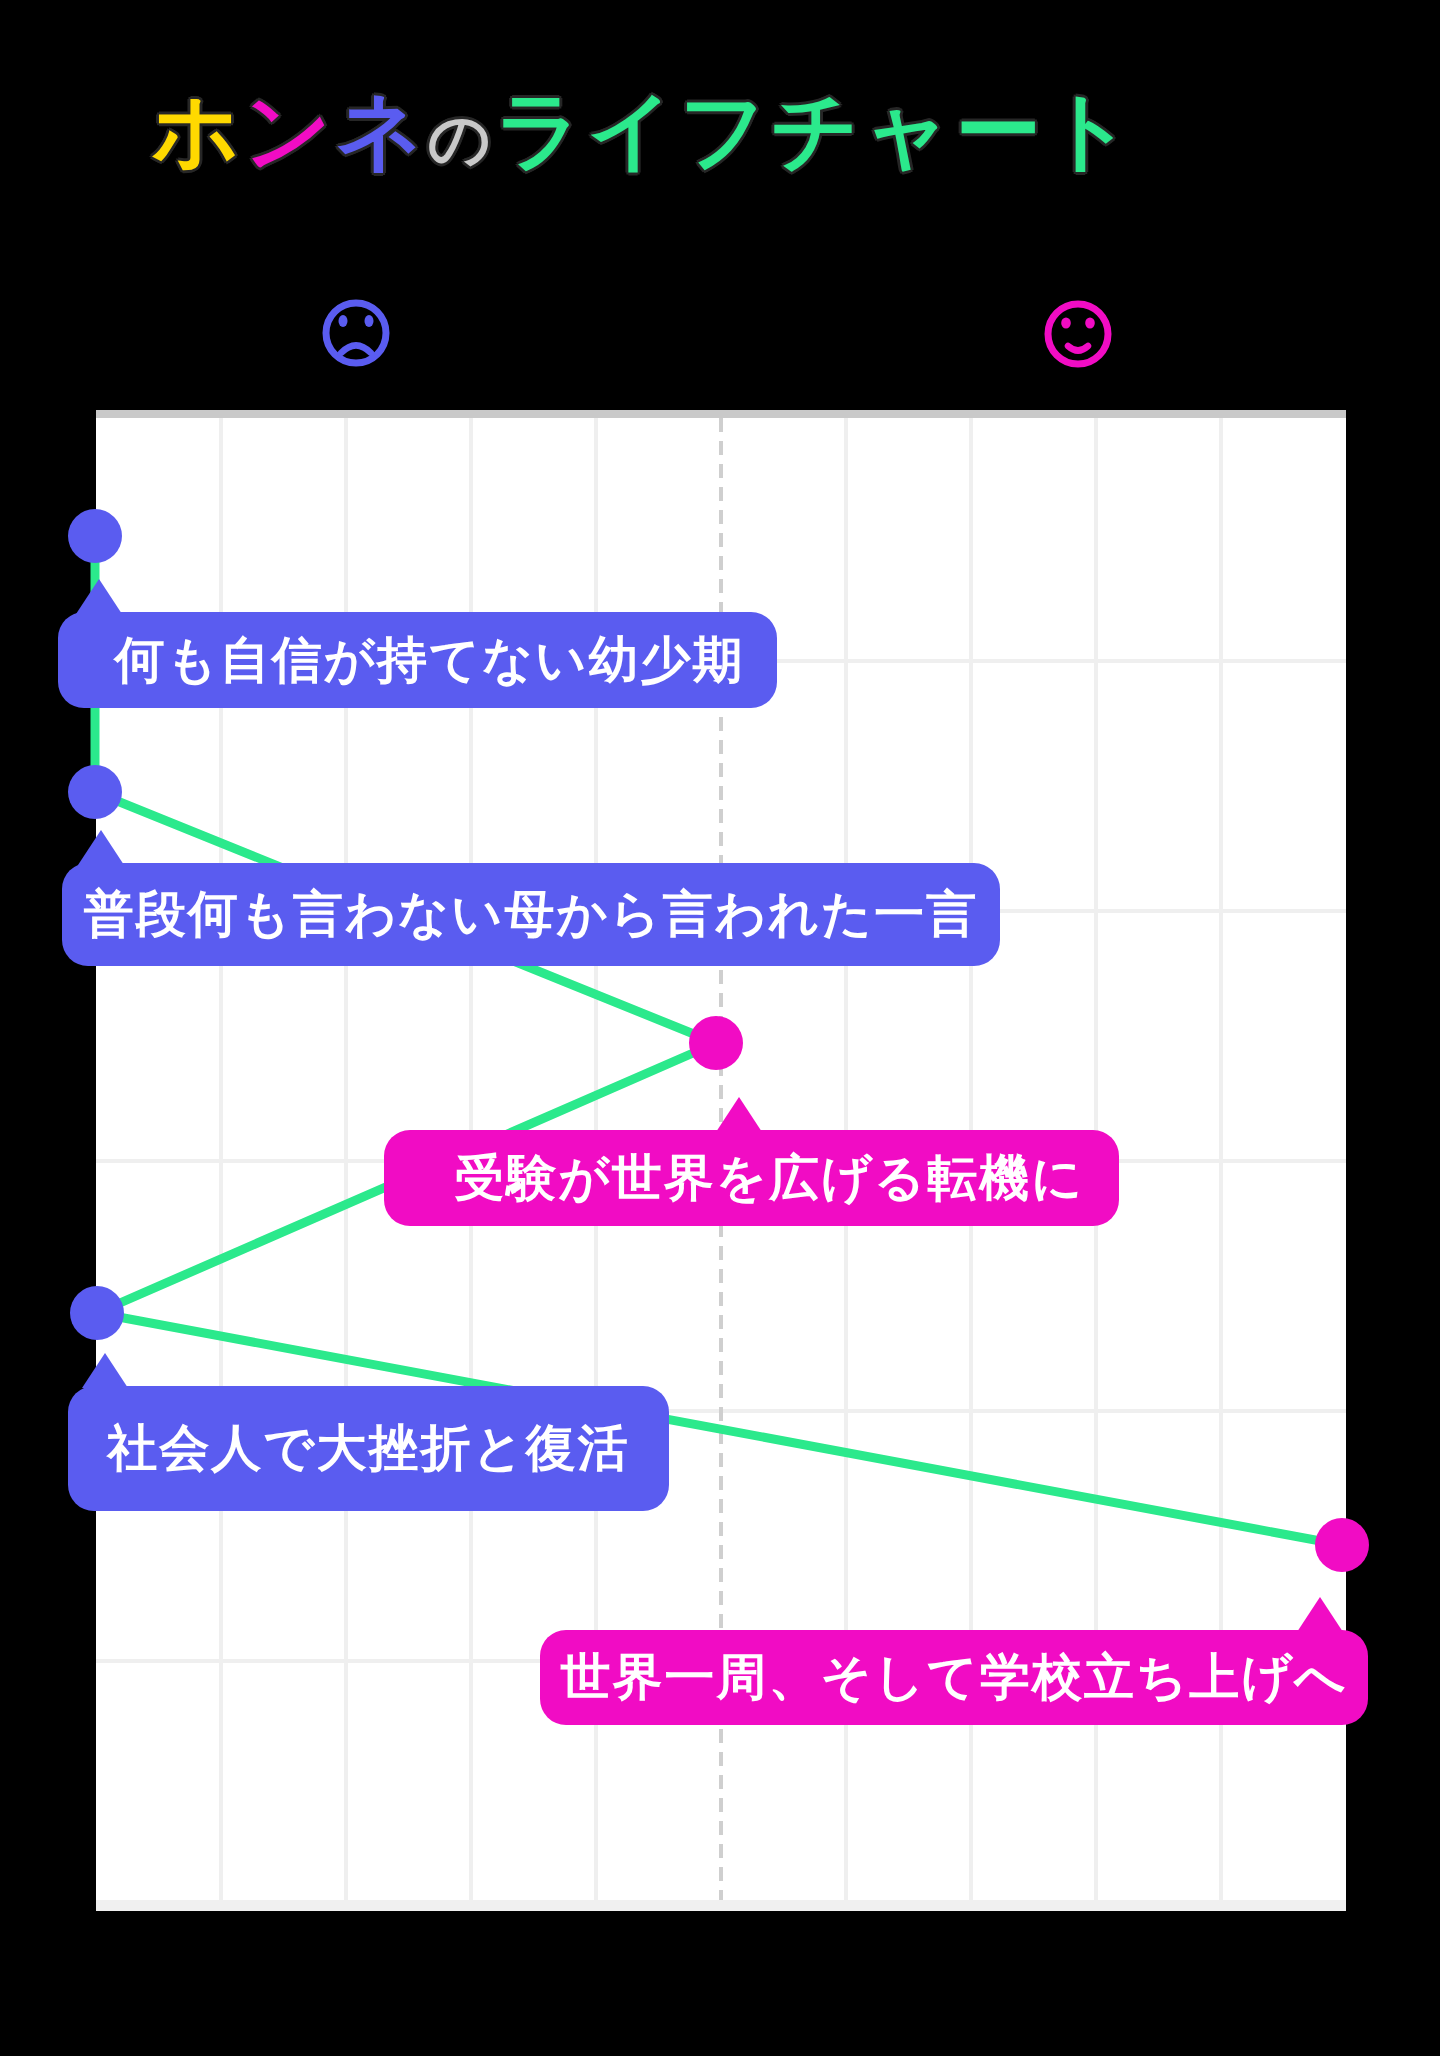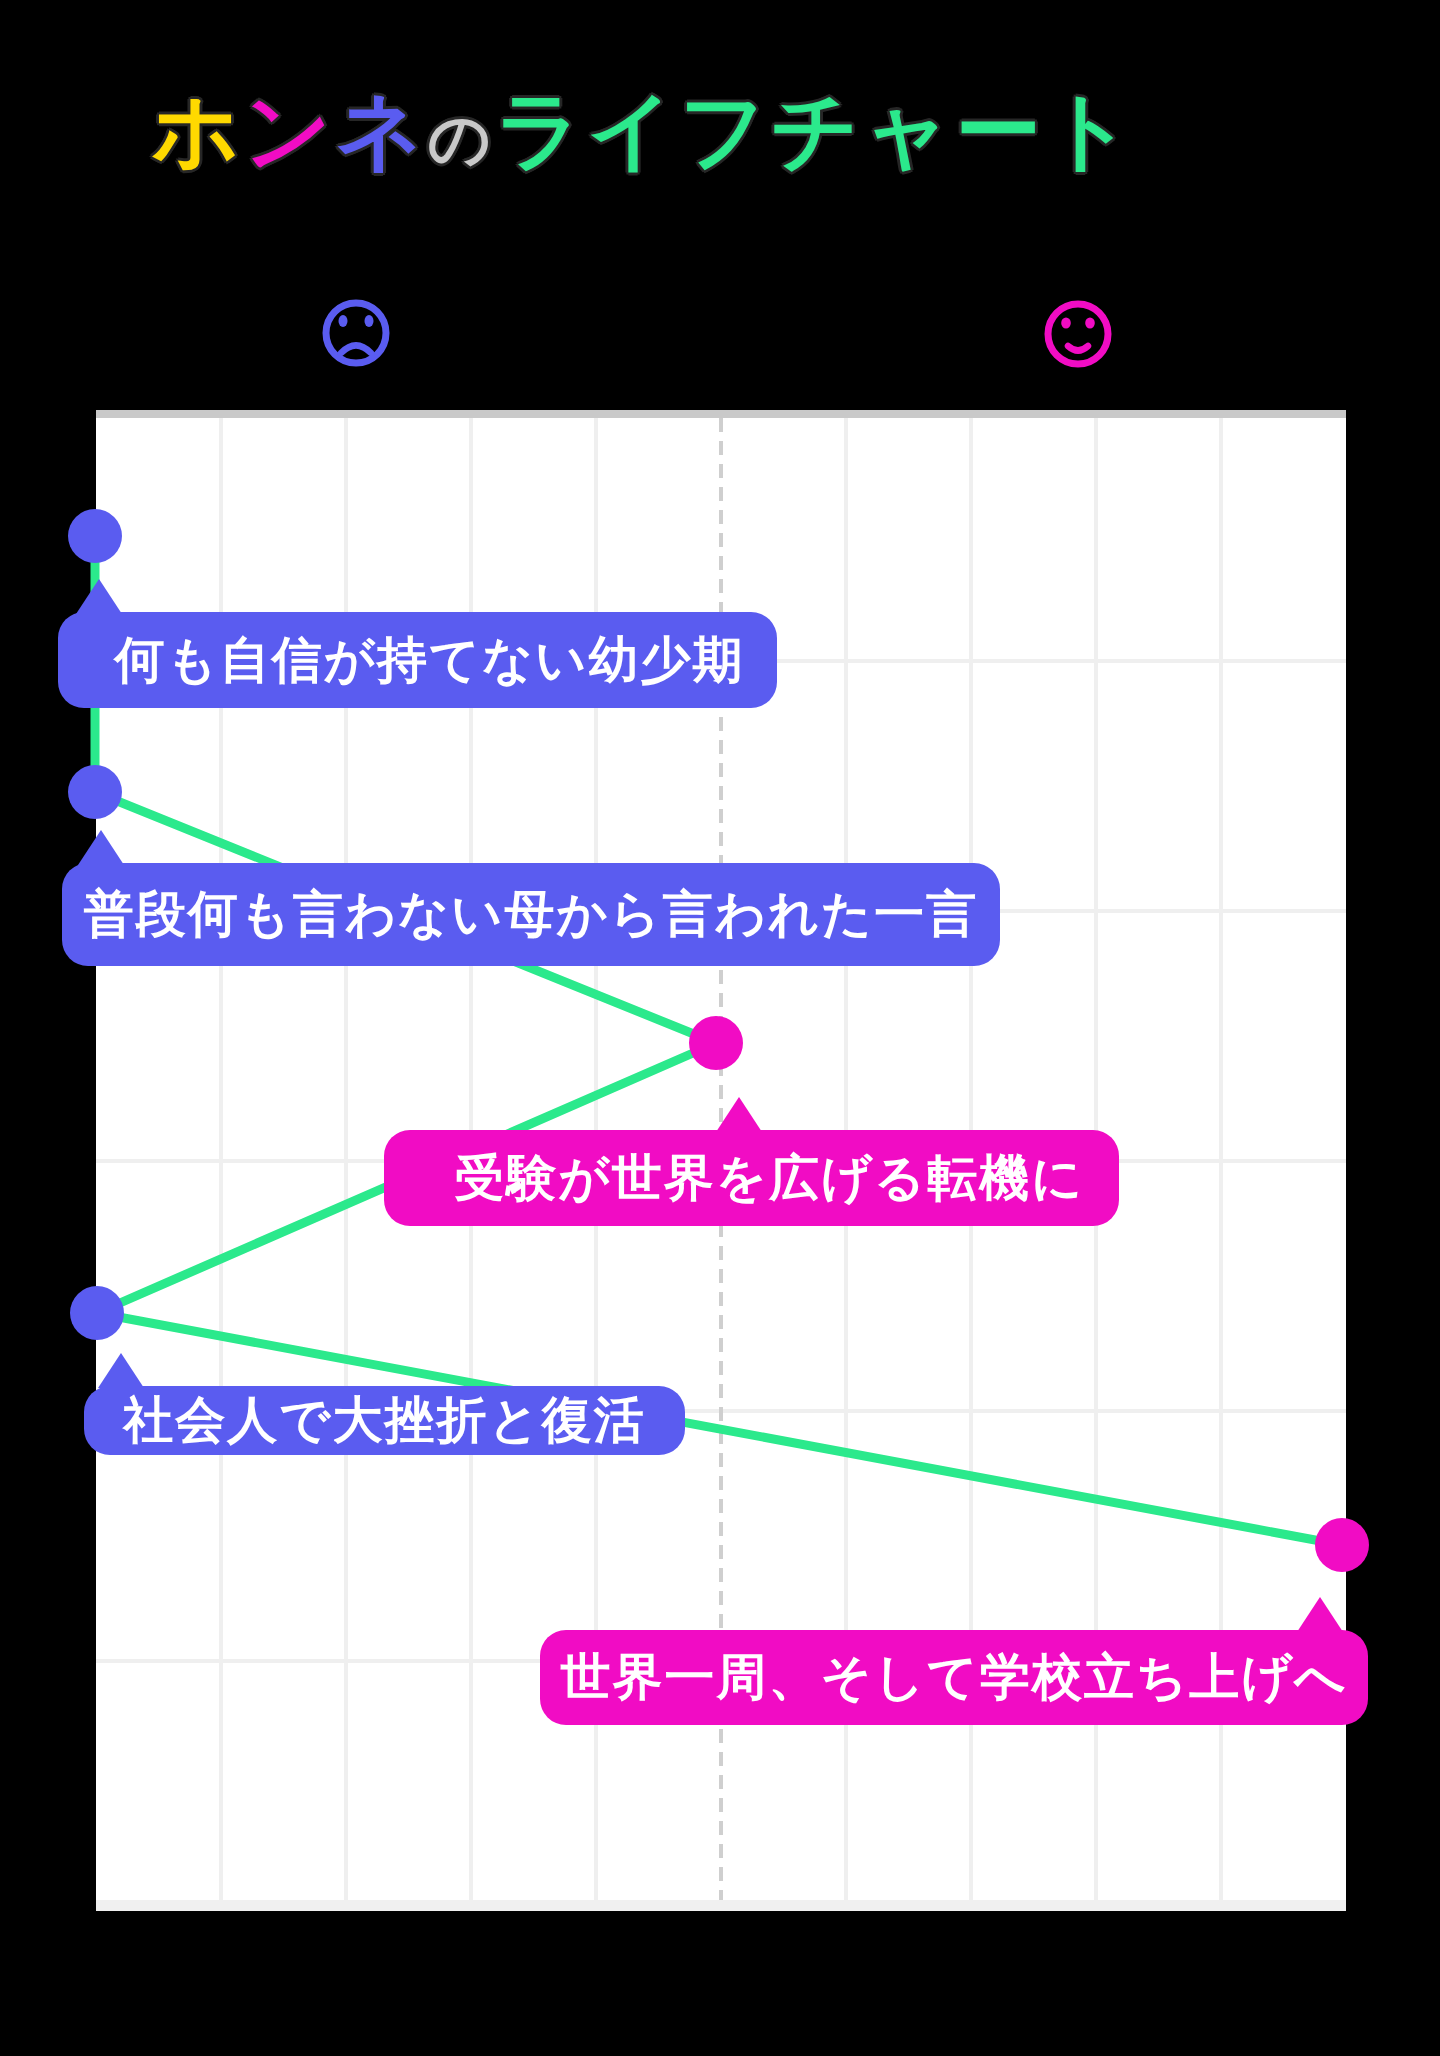--- a/index.html
+++ b/index.html
@@ -36,21 +36,21 @@
     border-left:23px solid transparent;border-right:23px solid transparent;
     border-bottom:35px solid #000;
   }
   .bubble.blue{background:#5a5cf0;}
   .bubble.blue .tail{border-bottom-color:#5a5cf0;}
   .bubble.magenta{background:#f10cc4;}
   .bubble.magenta .tail{border-bottom-color:#f10cc4;}
   .b1{left:58px; top:612px; width:695px;height:96px;padding-left:24px;}
   .b2{left:62px; top:863px; width:938px;height:103px;}
   .b3{left:384px;top:1130px;width:699px;height:96px;padding-left:36px;}
-  .b4{left:84px; top:1386px;width:601px;height:69px;}
+  .b4{left:68px; top:1386px;width:601px;height:125px;}
   .b5{left:540px;top:1630px;width:828px;height:95px;}
   .b1 .tail{left:18px;}
   .b2 .tail{left:16px;}
   .b3 .tail{left:332px;}
   .b4 .tail{left:14px;}
   .b5 .tail{right:25px;}
 </style>
 </head>
 <body>
 

